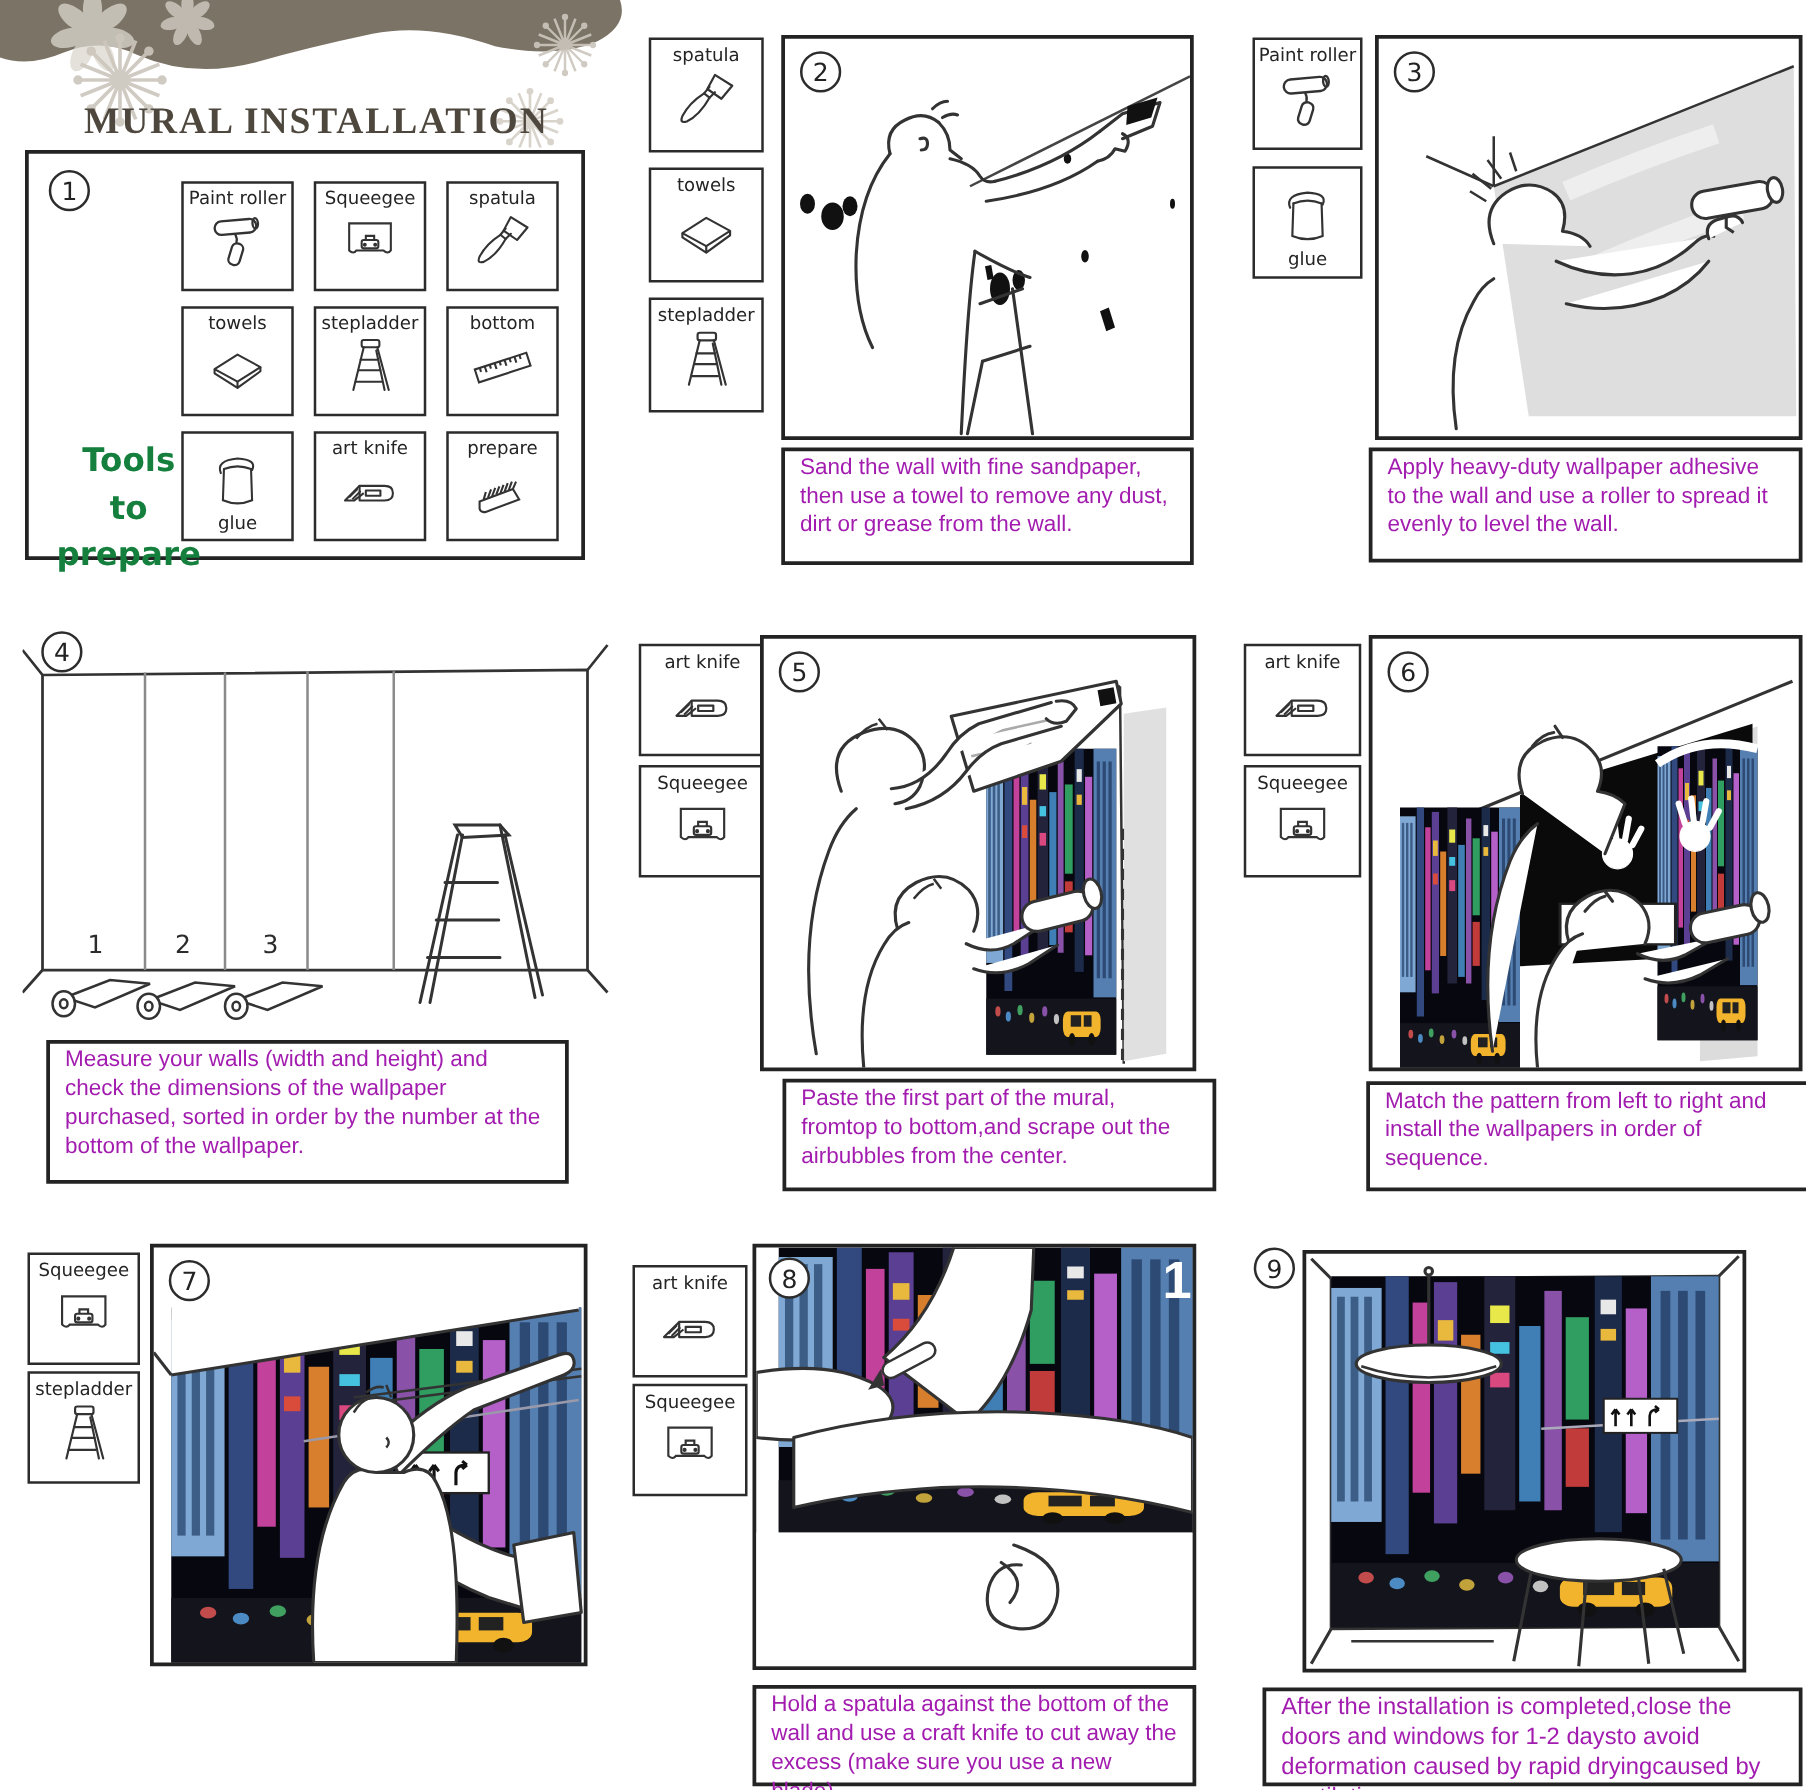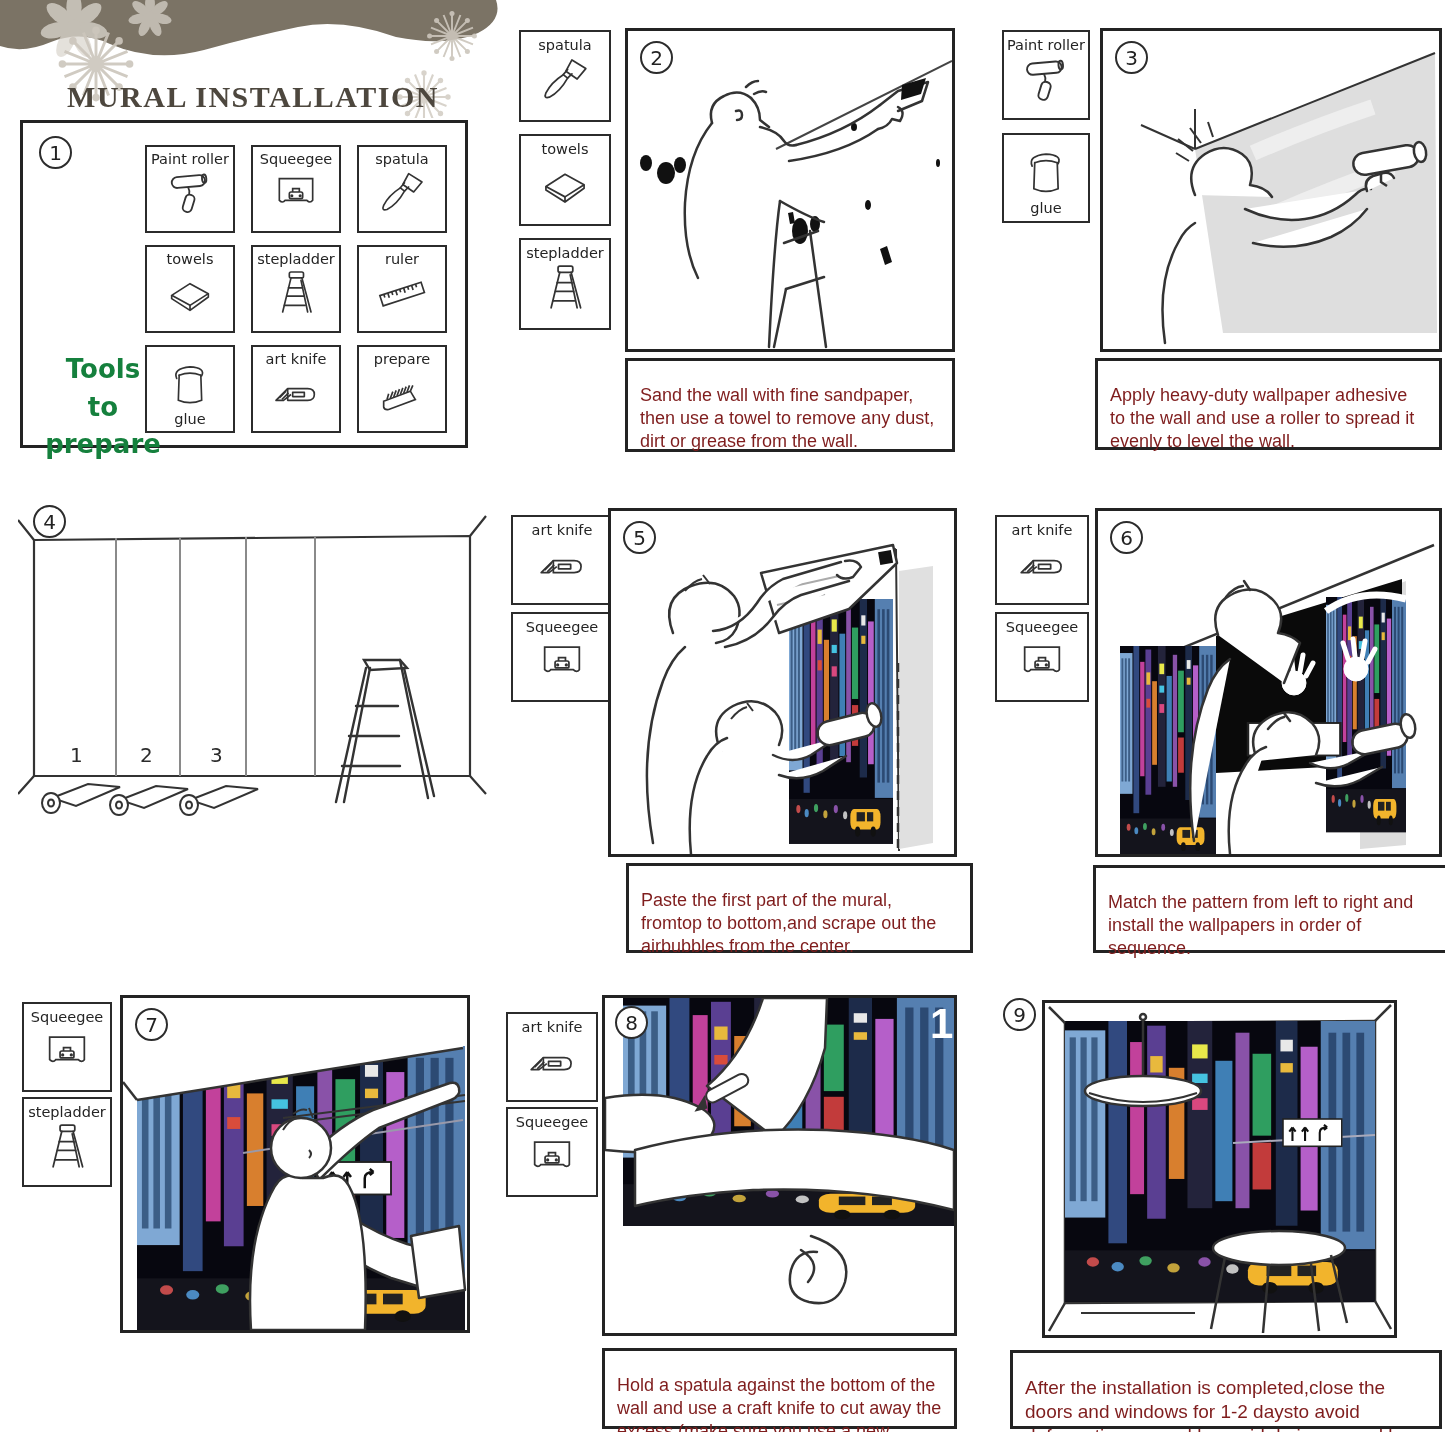--- a/index.html
+++ b/index.html
@@ -1,21 +1,21 @@
 <!DOCTYPE html>
 <html><head>
 <meta charset="utf-8">
 <style>
   html,body{margin:0;padding:0;background:#fff;}
   .page{position:relative;width:1445px;height:1432px;background:#fff;overflow:hidden;
         font-family:"Liberation Sans",sans-serif;color:#1a1a1a;}
   .abs{position:absolute;}
   .mainbox{position:absolute;border:3px solid #232323;background:#fff;box-sizing:border-box;}
   .cap{position:absolute;border:3px solid #232323;background:#fff;box-sizing:border-box;
-       font-size:18px;line-height:1.27;color:#7f1d1d;padding:23px 12px;font-family:"Liberation Sans",sans-serif;}
+       font-size:18px;line-height:1.27;color:#a21caf;padding:1px 12px;font-family:"Liberation Sans",sans-serif;}
   .badge{position:absolute;width:33px;height:33px;border:2.5px solid #2c2c2c;border-radius:50%;
          display:flex;align-items:center;justify-content:center;background:#fff;
          font:20px "DejaVu Sans",sans-serif;color:#222;z-index:5;box-sizing:border-box;}
   .chip{position:absolute;border:2.5px solid #2b2b2b;background:#fff;box-sizing:border-box;
         display:flex;flex-direction:column;align-items:center;justify-content:flex-start;
         padding:5px 2px 2px;gap:0;}
   .chip.rev{flex-direction:column-reverse;padding:2px 2px 5px;}
   .chip .lbl{font-size:14.5px;font-family:"DejaVu Sans",sans-serif;color:#242424;white-space:nowrap;}
   .chip svg{width:52px;height:52px;flex:0 0 auto;}
   .tgrid{position:absolute;left:142px;top:142px;display:grid;
@@ -230,21 +230,21 @@
             <use href="#ic-towels"></use>
           </svg>
       </div>
       <div class="tcell">
         <span class="lbl">stepladder</span>
         <svg viewBox="0 0 60 60">
             <use href="#ic-stepladder"></use>
           </svg>
       </div>
       <div class="tcell">
-        <span class="lbl">ruler</span>
+        <span class="lbl">bottom</span>
         <svg viewBox="0 0 60 60">
             <use href="#ic-ruler"></use>
           </svg>
       </div>
       <div class="tcell rev">
         <span class="lbl">glue</span>
         <svg viewBox="0 0 60 60">
             <use href="#ic-glue"></use>
           </svg>
       </div>
@@ -384,20 +384,21 @@
           <ellipse cx="13" cy="13" rx="3" ry="3.6"></ellipse>
       </g>
     </g>
     <g fill="none" stroke="#333" stroke-width="2.4" stroke-linecap="round">
       <path d="M346 162 h36 l7 8 -37 2 z"></path>
       <path d="M348 170 L318 304 M382 162 L410 300"></path>
       <path d="M386 170 L416 298 M352 170 L326 304"></path>
       <path d="M338 208 h42 M331 238 h50 M324 268 h58"></path>
     </g>
   </svg>
+  <div class="cap" style="left:37px;top:832px;width:418px;height:115px;">Measure your walls (width and height) and check the dimensions of the wallpaper purchased, sorted in order by the number at the bottom of the wallpaper.</div>
 
   <div class="chip" style="left:511px;top:515px;width:102px;height:90px;">
     <span class="lbl">art knife</span>
     <svg viewBox="0 0 60 60">
         <use href="#ic-artknife"></use>
       </svg>
   </div>
   <div class="chip" style="left:511px;top:612px;width:102px;height:90px;">
     <span class="lbl">Squeegee</span>
     <svg viewBox="0 0 60 60">

